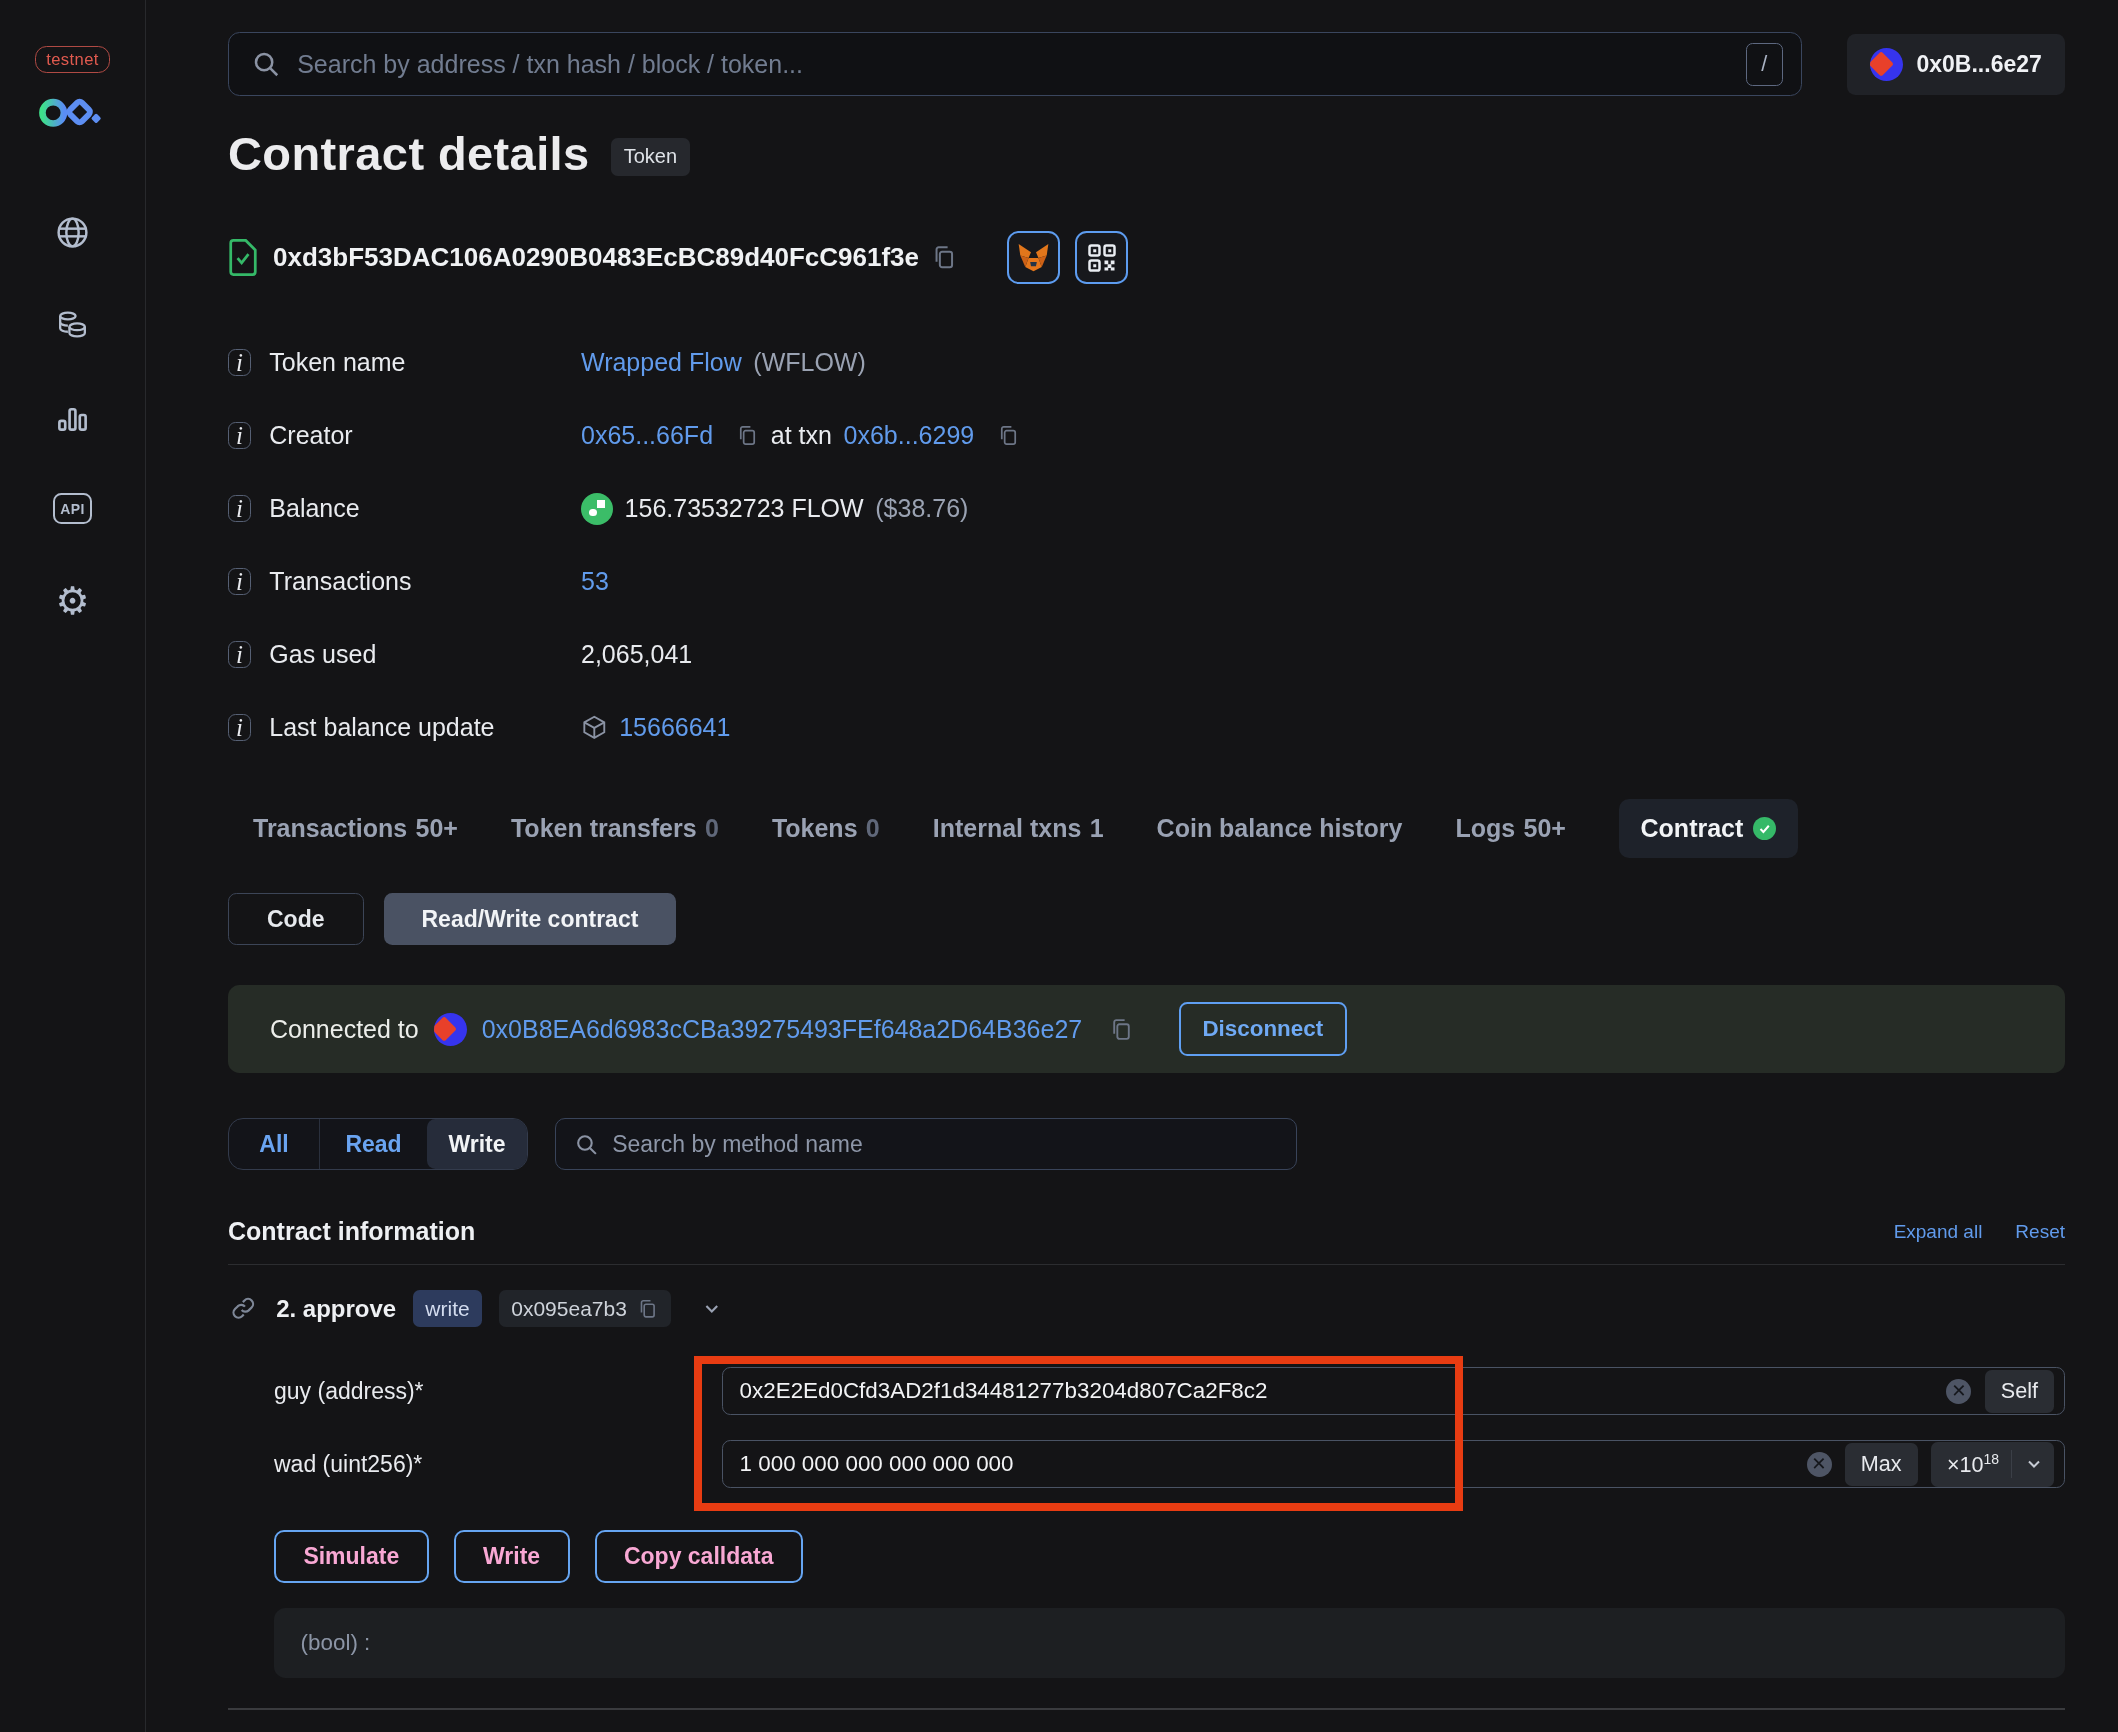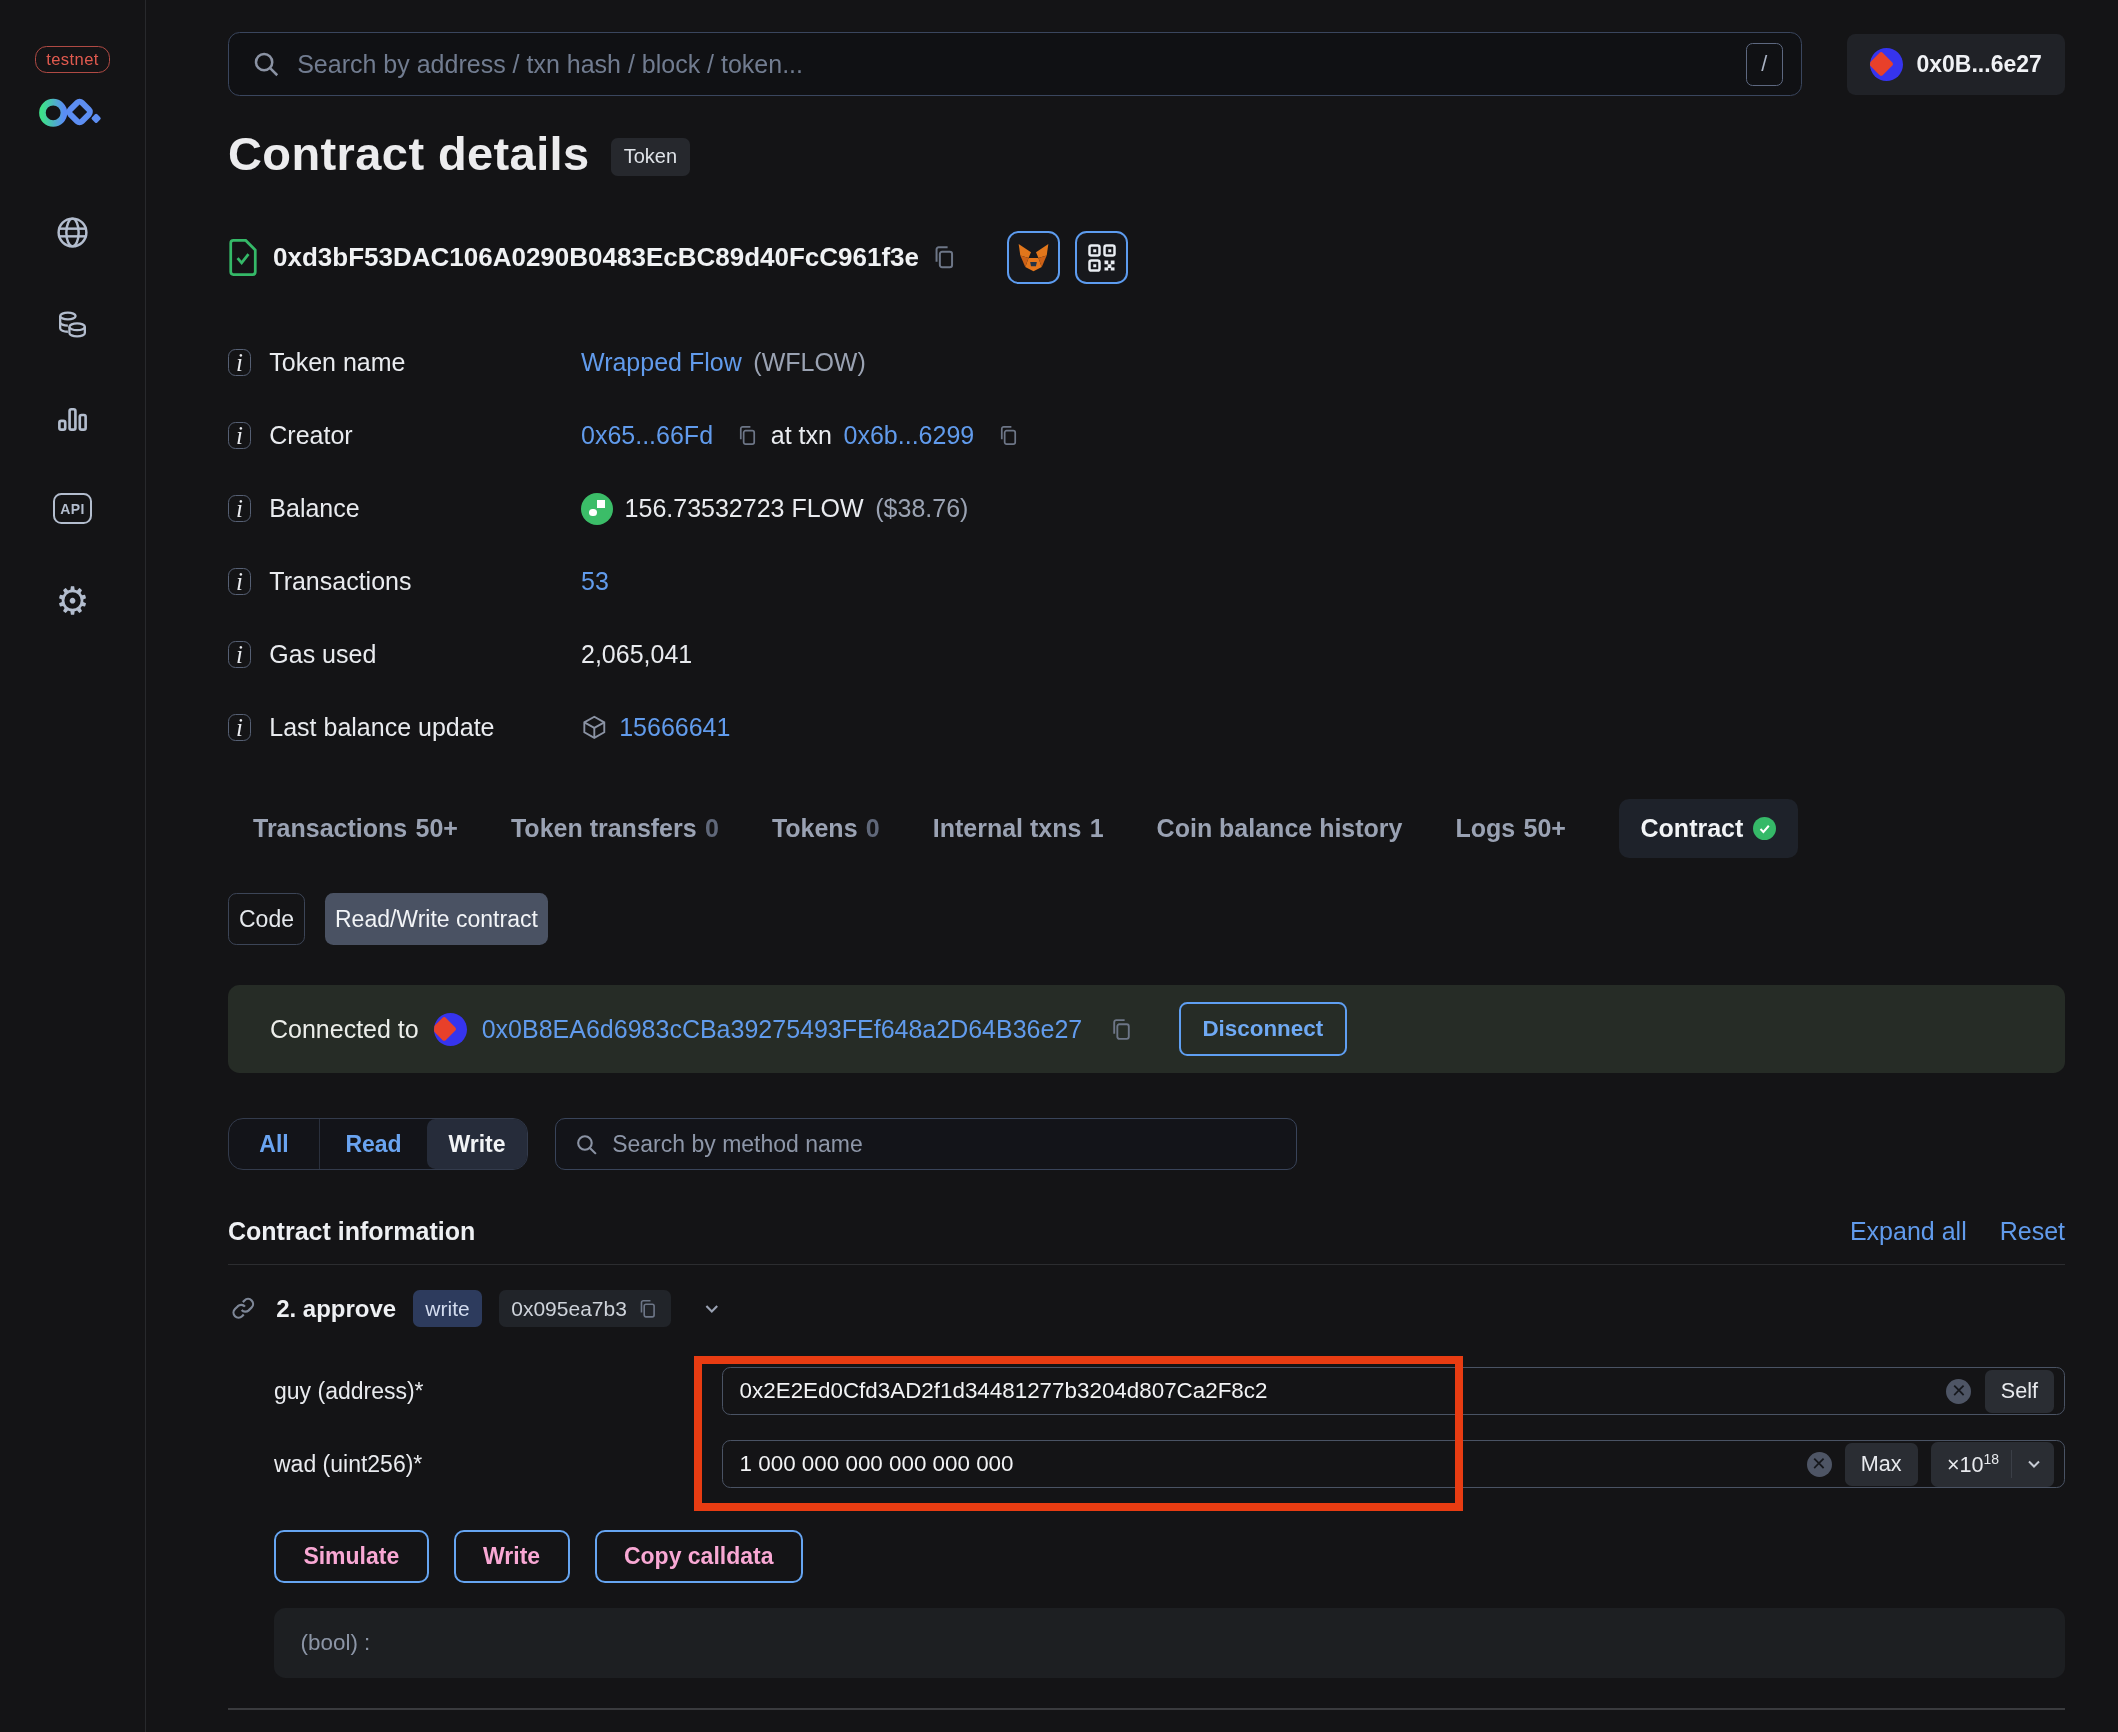--- a/index.html
+++ b/index.html
@@ -102,22 +102,22 @@
   .tab.active {
     background:#1e222a; color:#f2f4f6; border-radius:10px; padding:15px 21.6px;
     display:flex; align-items:center; gap:10px;
   }
   .check-circle {
     width:23px; height:23px; border-radius:50%; background:#35b968;
     display:flex; align-items:center; justify-content:center;
   }
 
   .subtabs { display:flex; align-items:center; margin-top:35px; gap:20px; }
-  .pill-btn { height:52px; border-radius:8.3px; display:flex; align-items:center; padding:0 10px;
-    font-size:23px; font-weight:normal; cursor:pointer; }
+  .pill-btn { height:52px; border-radius:8.3px; display:flex; align-items:center; padding:0 38px;
+    font-size:23px; font-weight:bold; cursor:pointer; }
   .pill-btn.outline { border:1.7px solid #3c4557; color:#e6e9ed; background:transparent; }
   .pill-btn.solidact { background:#4a5263; color:#f2f4f7; }
 
   .conn-banner {
     margin-top:40px; height:88px; background:#262c26; border-radius:11.6px;
     display:flex; align-items:center; padding:0 42px; gap:15px;
   }
   .conn-banner .conn-label { font-size:25px; color:#eceeea; }
   .conn-addr { font-size:25px; }
   .disconnect-btn {
@@ -139,21 +139,21 @@
   .method-search {
     margin-left:26.6px; width:742px; height:52px; border:1.7px solid #39445a; border-radius:10px;
     display:flex; align-items:center; padding:0 18.3px; background:#131419;
   }
   .method-search input { flex:1; background:transparent; border:none; outline:none; font-size:23px;
     color:#cfd5de; margin-left:13.3px; font-family:"Liberation Sans","DejaVu Sans",sans-serif; }
   .method-search input::placeholder { color:#8d96a8; }
 
   .section-head { display:flex; align-items:center; justify-content:space-between; margin-top:47px; }
   .section-head h2 { font-size:25px; font-weight:bold; color:#eef0f3; }
-  .head-links { display:flex; gap:33px; font-size:25px; }
+  .head-links { display:flex; gap:33px; font-size:19px; }
 
   .divider { height:0.8px; background:#2c2d30; margin-top:18.3px; }
   .divider.bottom { margin-top:30px; background:#3a3b3e; height:1.7px; }
 
   .method-row { display:flex; align-items:center; margin-top:25px; gap:16.6px; padding-left:1.7px; }
   .method-name { font-size:24px; font-weight:bold; color:#eef0f3; margin-left:3.3px; }
   .write-badge { background:#2d3b5d; color:#d3dcef; font-size:21px; border-radius:6.6px; padding:6.6px 12.5px; }
   .selector-chip { background:#212429; color:#ced3da; font-size:21px; border-radius:6.6px;
     padding:6.6px 12.5px; display:flex; align-items:center; gap:10px; }
   .chev { margin-left:13.3px; display:flex; cursor:pointer; }

